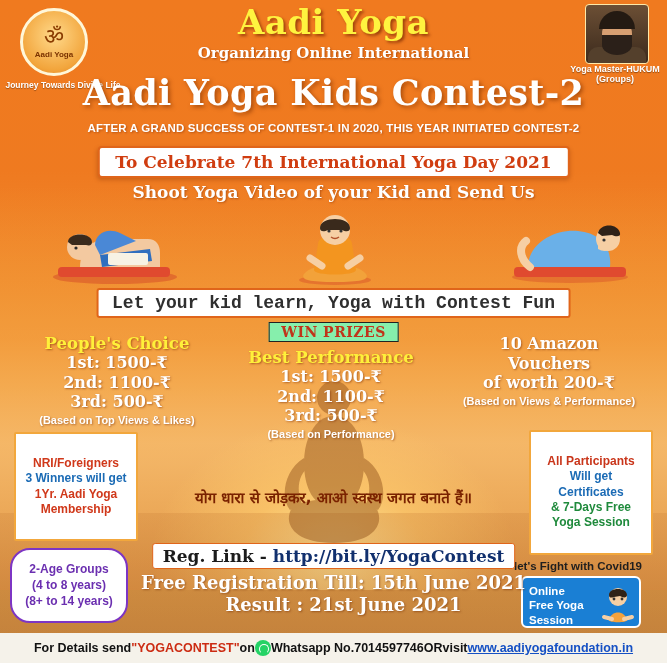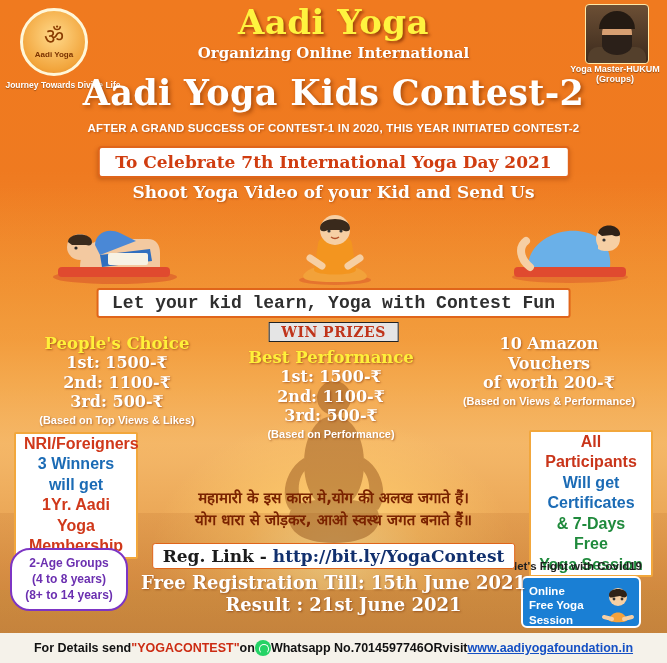--- a/index.html
+++ b/index.html
@@ -98,21 +98,21 @@
 
   .letkid{
     position:absolute;left:50%;transform:translateX(-50%);top:288px;
     background:#fff;border:2px solid #e0651a;border-radius:3px;
     padding:3px 14px;font-size:18px;font-weight:bold;color:#2f2f2f;
     font-family:Liberation Mono, monospace;white-space:nowrap;
   }
 
   .winprizes{
     position:absolute;left:50%;transform:translateX(-50%);top:322px;
-    background:#e5e5e5;border:1px solid #222;padding:1px 12px;
+    background:#86efac;border:1px solid #222;padding:1px 12px;
     font-size:14px;font-weight:bold;color:#c0341a;letter-spacing:.5px;
     font-family:"DejaVu Serif", serif;
   }
 
   
   .cols{position:absolute;left:0;right:0;top:334px;height:95px;}
   .col{position:absolute;text-align:center;color:#fff;}
   .col.c1{left:6px;width:222px;}
   .col.c2{left:224px;width:214px;}
   .col.c3{left:436px;width:226px;}
@@ -123,22 +123,22 @@
   .col.c2 h3{margin-top:14px;}
   .col .line{
     font-size:16px;font-weight:bold;color:#fff;font-family:"DejaVu Serif", serif;
     text-shadow:1px 1px 2px rgba(120,40,0,.5);line-height:1.22;
   }
   .col .note{font-size:11px;font-weight:bold;color:#fff;margin-top:2px;text-shadow:1px 1px 2px rgba(120,40,0,.5);}
 
   
   .bubble{
     position:absolute;background:#fff;border:2px solid #f2a73c;border-radius:2px;
-    text-align:center;color:#d0381a;font-weight:bold;font-size:16px;line-height:1.28;
-    padding:0 8px;box-sizing:border-box;
+    text-align:center;color:#d0381a;font-weight:bold;font-size:12px;line-height:1.28;
+    padding:22px 8px;box-sizing:border-box;
   }
   .bubble-left{left:14px;top:432px;width:124px;}
   .bubble-right{right:14px;top:430px;width:124px;color:#c9351a;}
   .bubble .hl{color:#1b6bb5;}
   .bubble .grn{color:#1f8a3c;}
 
   .hindi{
     position:absolute;left:50%;transform:translateX(-50%);top:488px;width:380px;text-align:center;
     font-size:15px;font-weight:bold;color:#7a2200;line-height:1.45;
     font-family:"DejaVu Sans", sans-serif;
@@ -153,21 +153,21 @@
     background:#1a7fd4;border-radius:6px;border:2px solid #fff;
     color:#fff;font-size:11.5px;font-weight:bold;line-height:1.25;
     padding:6px 4px 4px 6px;box-sizing:border-box;text-align:left;
   }
   .yogababy{position:absolute;right:4px;bottom:2px;width:34px;height:38px;}
 
   .agebox{
     position:absolute;left:10px;top:548px;width:118px;
     background:#fff;border:2px solid #7d35c4;border-radius:20px;
     text-align:center;color:#6b2fb0;font-weight:bold;font-size:12px;line-height:1.35;
-    padding:5px 4px;box-sizing:border-box;
+    padding:11px 4px;box-sizing:border-box;
   }
 
   .reglink{
     position:absolute;left:50%;transform:translateX(-50%);top:543px;
     background:#fff;border:1px solid #e0651a;border-radius:3px;padding:2px 10px;
     font-size:17px;font-weight:bold;color:#1b1b1b;font-family:"DejaVu Serif", serif;
     white-space:nowrap;
   }
   .reglink .url{color:#11306e;}
   .regline{
@@ -309,21 +309,20 @@
   </div>
 
   <div class="bubble bubble-right">
     <div>All Participants</div>
     <div class="hl">Will get Certificates</div>
     <div class="grn">&amp; 7-Days Free</div>
     <div class="grn">Yoga Session</div>
   </div>
 
   <div class="hindi">
-    <div>महामारी के इस काल मे,योग की अलख जगाते हैं।</div>
     <div>योग धारा से जोड़कर, आओ स्वस्थ जगत बनाते हैं॥</div>
   </div>
 
   <div class="covid">let's Fight with Covid19</div>
   <div class="yogabox">
     <div>Online</div>
     <div>Free Yoga</div>
     <div>Session</div>
     <svg class="yogababy" viewBox="0 0 34 38">
       <circle cx="17" cy="11" r="9" fill="#f6cfa4"></circle>

